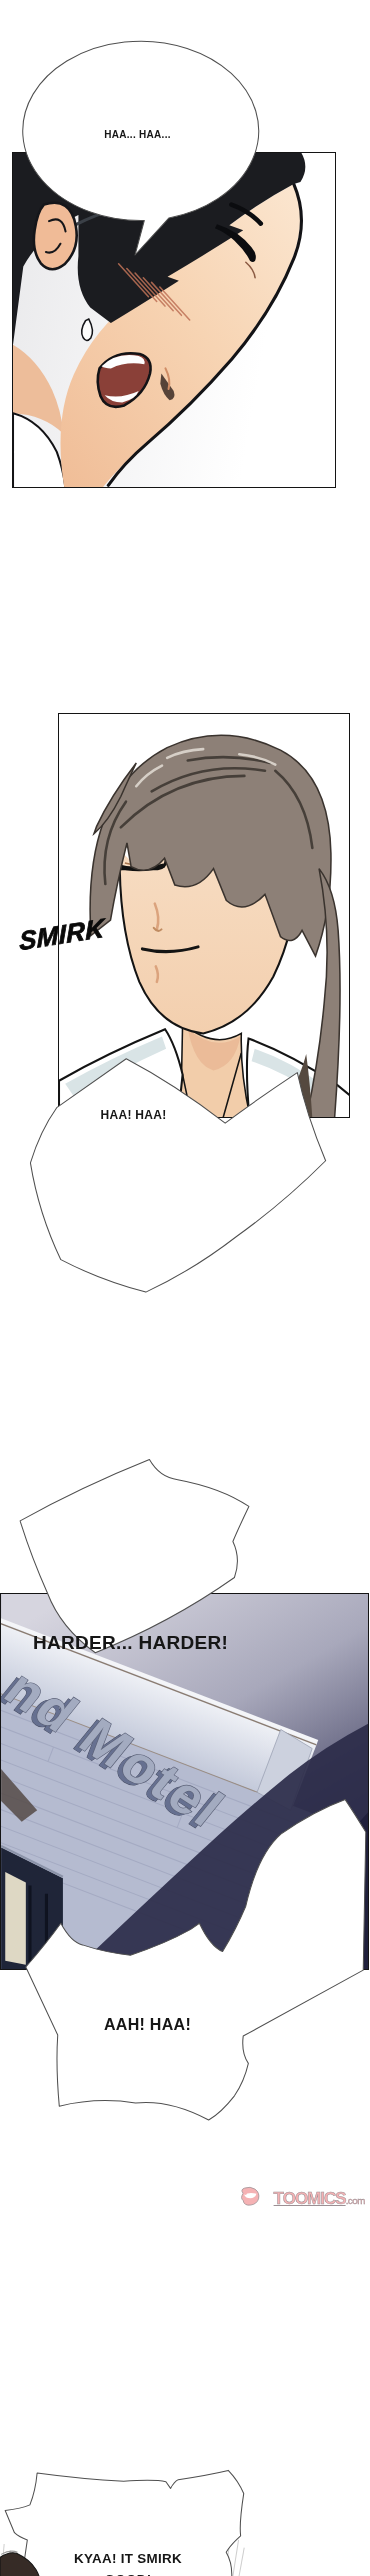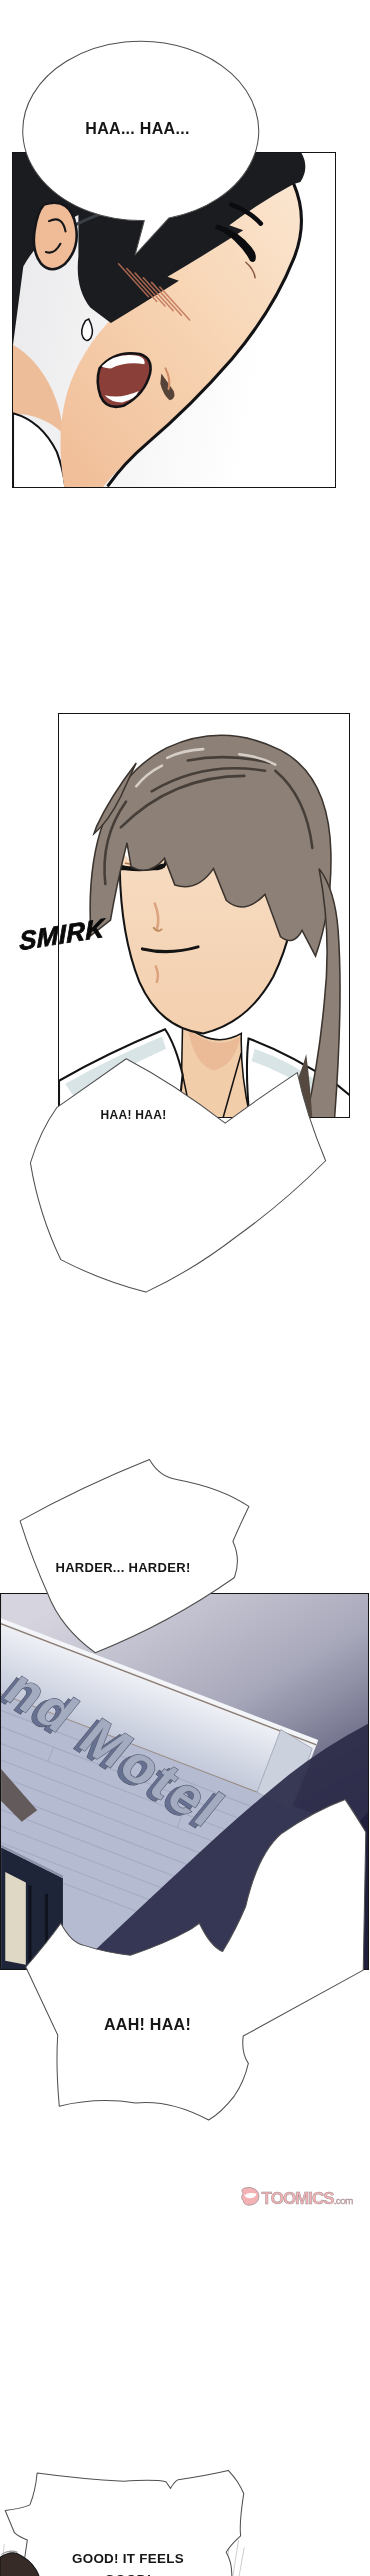--- a/index.html
+++ b/index.html
@@ -23,21 +23,21 @@
     position:absolute;z-index:40;font-weight:900;font-style:italic;color:#0a0a0a;
     -webkit-text-stroke:0.8px #0a0a0a;letter-spacing:0.5px;
     transform:rotate(-9deg) skewX(-8deg);transform-origin:left top;
   }
   .watermark{
     position:absolute;left:239px;top:2186px;z-index:40;display:flex;align-items:flex-end;
     color:#f5b2b4;
   }
   .wm-brand{
     font-size:17px;font-weight:800;letter-spacing:-1px;line-height:1;
-    -webkit-text-stroke:0.5px #9b9094;margin-left:1px;
+    -webkit-text-stroke:0.5px #9b9094;margin-left:13px;text-decoration:underline;
   }
   .wm-suffix{
     font-size:9.8px;font-weight:400;letter-spacing:-0.5px;line-height:1.05;
     -webkit-text-stroke:0.4px #9b9094;
   }
 </style>
 </head>
 <body>
 
 <div class="page">
@@ -236,31 +236,31 @@
         <line x1="8" y1="4938" x2="3" y2="5000"></line>
       <line x1="20" y1="4950" x2="13" y2="5000"></line>
     </g>
 
     <path d="M72,4800 Q160,4812 240,4816 Q300,4812 322,4817 L331,4830 Q338,4817 346,4813 Q405,4804 443,4795 Q463,4816 473,4840 Q464,4898 467,4922 Q447,4940 439,4954 Q453,4978 449,5012 L41,5012 L53,4930 Q36,4924 28,4916 L10,4873 Q42,4869 58,4862 Q69,4834 72,4800 Z" fill="#ffffff" stroke="#4f4f4f" stroke-width="2" stroke-linejoin="round"></path>
 
     <path d="M2,4958 Q20,4948 34,4954" fill="none" stroke="#9a9a9a" stroke-width="2"></path>
     <path d="M0,4964 Q18,4952 32,4956 Q58,4968 70,4988 Q74,4995 77,5004 L0,5004 Z" fill="#362b26" stroke="#141414" stroke-width="2"></path>
   </svg>
 
-  <div class="btext" style="left:60px;top:120px;width:155px;font-size:16px;">HAA... HAA...</div>
+  <div class="btext" style="left:60px;top:129px;width:155px;font-size:10px;">HAA... HAA...</div>
 
   <div class="sfx" style="left:18.5px;top:926px;font-size:26px;">SMIRK</div>
 
   <div class="btext" style="left:56px;top:1108px;width:155px;font-size:12px;">HAA! HAA!</div>
 
-  <div class="btext" style="left:33px;top:1560px;width:180px;font-size:13px;">HARDER... HARDER!</div>
+  <div class="btext" style="left:33px;top:1632px;width:180px;font-size:19px;">HARDER... HARDER!</div>
 
   <div class="btext" style="left:70px;top:2016px;width:155px;font-size:16px;">AAH! HAA!</div>
 
-  <div class="btext" style="left:38px;top:2551px;width:180px;font-size:13.4px;">GOOD! IT FEELS</div>
+  <div class="btext" style="left:38px;top:2551px;width:180px;font-size:13.4px;">KYAA! IT SMIRK</div>
   <div class="btext" style="left:38px;top:2572px;width:180px;font-size:13.4px;">GOOD!</div>
 
   <div class="watermark">
     <svg width="21.6" height="20.6" viewBox="0 0 42 40">
       <path d="M8,14 Q2,7 11,4 Q22,0 31,6 Q41,13 38,25 Q35,35 23,37 Q10,39 8,28 Q2,24 8,14 Z" fill="#f5b2b4" stroke="#9b9094" stroke-width="1.5"></path>
       <path d="M10,17 Q20,11 34,15 Q32,23 22,24 Q13,24 10,17 Z" fill="#ffffff"></path>
       <path d="M8,14 L16,9 L14,18 Z" fill="#f5b2b4"></path>
     </svg>
     <span class="wm-brand">TOOMICS</span>
     <span class="wm-suffix">.com</span>

